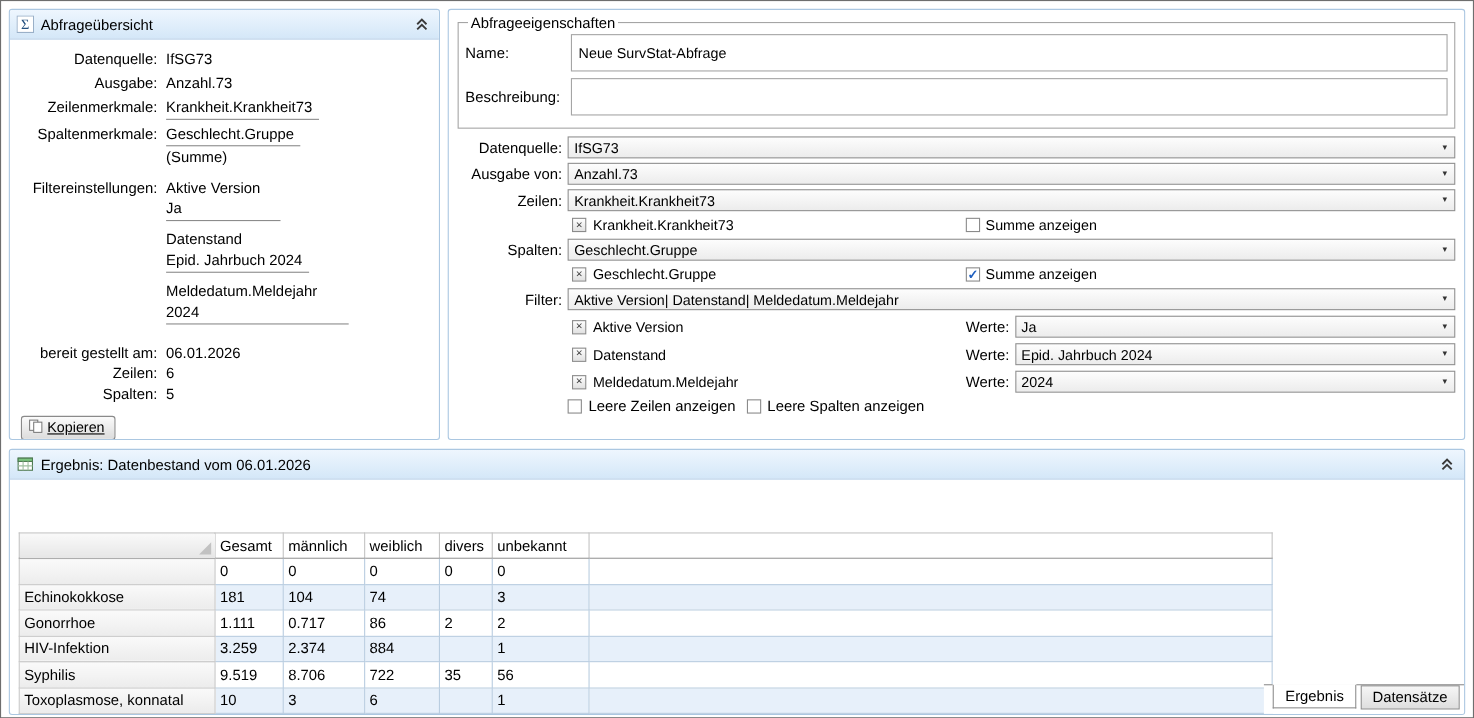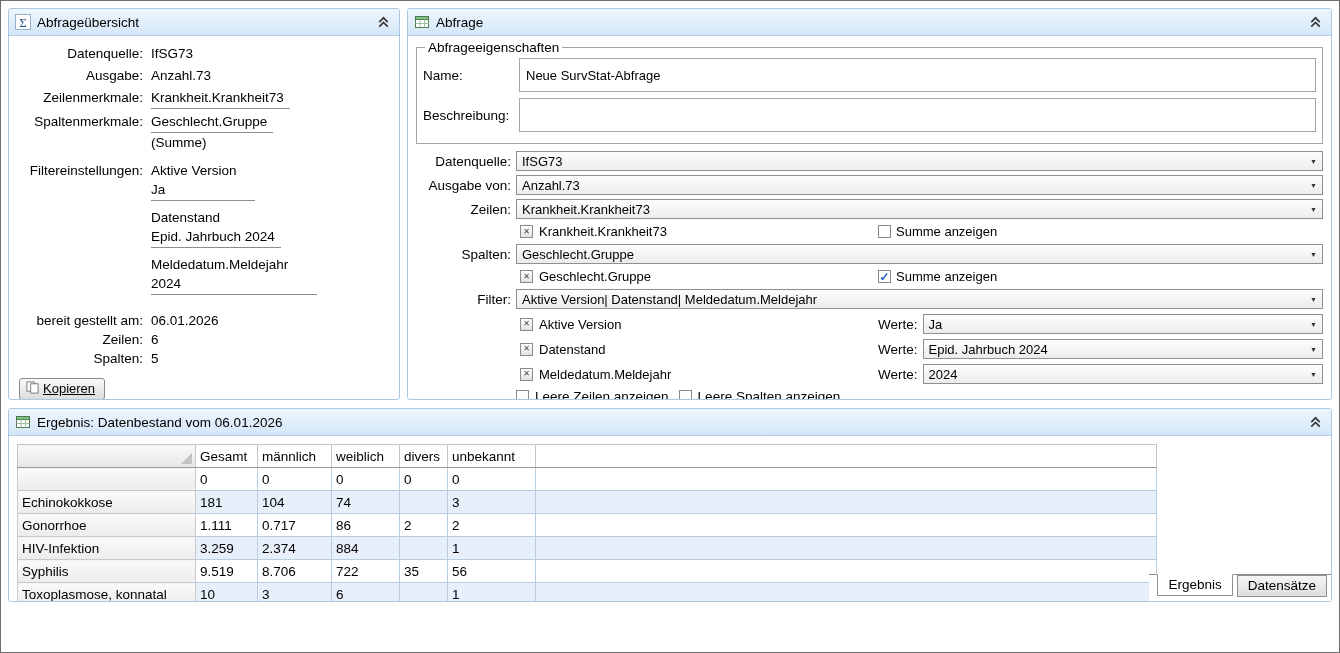--- a/index.html
+++ b/index.html
@@ -16,21 +16,21 @@
   .panel {
     border: 1px solid #abc7e1;
     border-radius: 3px;
     background: #fff;
     display: flex;
     flex-direction: column;
     overflow: hidden;
   }
   .panel-overview { width: 392px; flex: none; }
   .panel-query { flex: 1; }
-  .panel-result { margin-top: 8px; height: 194px; }
+  .panel-result { margin-top: 8px; height: 242px; gap: 40px; }
   .phdr {
     flex: none; height: 27px;
     display: flex; align-items: center; gap: 6px;
     padding: 0 8px 0 6px;
     background: linear-gradient(#eef6fe, #d4e7f8);
     border-bottom: 1px solid #b3cee8;
   }
   .ptitle { font-size: 13.5px; }
   .pcollapse { margin-left: auto; cursor: pointer; display: flex; align-items: center; }
   .icon { display: inline-flex; align-items: center; }
@@ -90,21 +90,21 @@
     cursor: pointer;
   }
   .xbox::before { content: "✕"; font-size: 8px; line-height: 1; color: #444; }
   .cb {
     width: 13px; height: 13px; flex: none;
     border: 1px solid #8b8b8b; background: #fff;
     display: inline-flex; align-items: center; justify-content: center;
     cursor: pointer;
   }
   .cb.checked::before { content: "✓"; color: #1f5fbf; font-size: 12px; font-weight: bold; line-height: 1; }
-  .leere { gap: 4px; text-decoration: underline; }
+  .leere { gap: 4px; }
   .leere .cb { margin-right: 2px; }
   .leere span.txt { margin-right: 6px; font-size: 13.5px; }
 
   
   .result-body { flex: 1; padding: 8px 8px 0 8px; display: flex; flex-direction: row; min-height: 0; }
   table.grid { border-collapse: collapse; width: 100%; table-layout: fixed; border: 1px solid #9e9e9e; }
   .grid th, .grid td {
     font-size: 13.5px; font-weight: normal; text-align: left;
     height: 23px; padding: 1px 4px;
     overflow: hidden; white-space: nowrap;
@@ -209,40 +209,20 @@
               <rect x="1" y="1" width="8" height="10" fill="#fff" stroke="#767676"></rect>
               <rect x="5" y="3" width="8" height="10" fill="#fff" stroke="#767676"></rect>
             </svg>
         </span>
         <span>Kopieren</span>
       </div>
     </div>
   </div>
 
   <div class="panel panel-query">
-    <div class="phdr">
-      <span class="icon">
-        <svg width="16" height="16" viewBox="0 0 16 16">
-            <rect x="1.5" y="2.5" width="13" height="11" fill="#fff" stroke="#4e7a52"></rect>
-            <rect x="1.5" y="2.5" width="13" height="3" fill="#7cc47f" stroke="#4e7a52"></rect>
-            <line x1="6" y1="5.5" x2="6" y2="13.5" stroke="#9fbfa1"></line>
-            <line x1="10.5" y1="5.5" x2="10.5" y2="13.5" stroke="#9fbfa1"></line>
-            <line x1="1.5" y1="9.5" x2="14.5" y2="9.5" stroke="#9fbfa1"></line>
-          </svg>
-      </span>
-      <span class="ptitle">Abfrage</span>
-      <span class="pcollapse">
-        <span class="icon">
-          <svg width="15" height="15" viewBox="0 0 16 16">
-              <path d="M3.5 7.5 8 3l4.5 4.5" fill="none" stroke="#3a3a3a" stroke-width="1.8"></path>
-              <path d="M3.5 12.5 8 8l4.5 4.5" fill="none" stroke="#3a3a3a" stroke-width="1.8"></path>
-            </svg>
-        </span>
-      </span>
-    </div>
     <div class="query-body">
       <fieldset>
         <legend>Abfrageeigenschaften</legend>
         <div class="frow">
           <label>Name:</label>
           <input type="text" value="Neue SurvStat-Abfrage" style="">
         </div>
         <div class="frow">
           <label>Beschreibung:</label>
           <input type="text" value="" style="">

